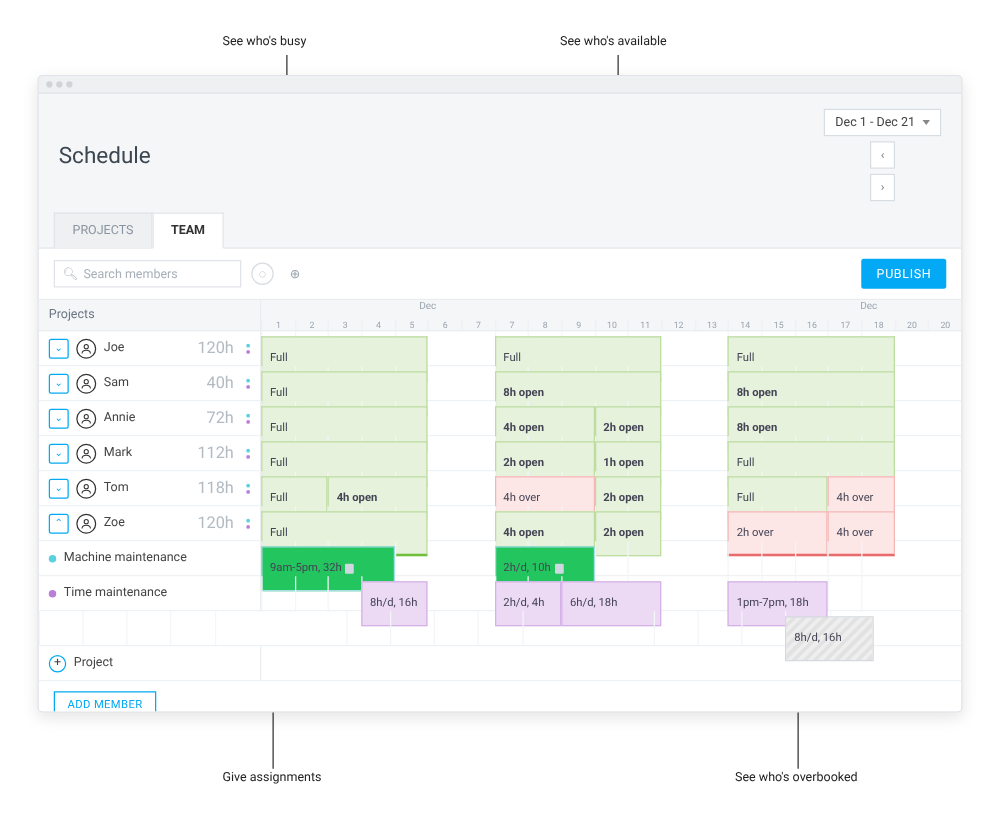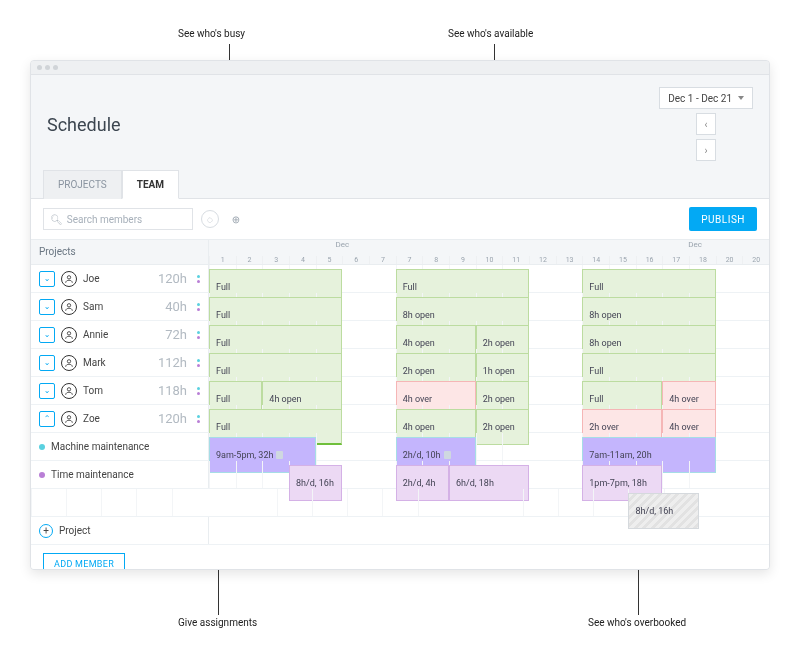--- a/index.html
+++ b/index.html
@@ -49,23 +49,23 @@
   
   .chev-box { width:16px; height:16px; border:1px solid #03a9f4; border-radius:2px; display:flex; align-items:center; justify-content:center; color:#03a9f4; font-size:8px;}
   .avatar { width:16px; height:16px; border:1.2px solid #333; border-radius:50%; display:flex; align-items:center; justify-content:center;}
   .avatar svg { width:10px; height:10px;}
   .hours { margin-left:auto; color:#b2bac2; font-size:13px;}
   .mini-dots { display:flex; flex-direction:column; gap:2px; margin-left:4px;}
   .mini-dots span{ width:3px;height:3px;border-radius:50%;}
   
   .bar { position:absolute; height:36px; top:4px; display:flex; align-items:center; font-size:9px; padding:0 6px; color:#445; white-space:nowrap; overflow:hidden;}
   .b-full  { background:#e6f2dc; border:1px solid #bcdca0; border-bottom:2px solid #6fbf3b;}
-  .b-open  { background:#e6f2dc; border:1px solid #bcdca0;}
+  .b-open  { background:#e6f2dc; border:1px solid #bcdca0;font-weight:bold;}
   .b-over  { background:#fde6e6; border:1px solid #f5b6b6; border-bottom:2px solid #e86a6a;}
-  .b-cyan  { background:#c4b5fd; border:1px solid #a6dde6;}
+  .b-cyan  { background:#22c55e; border:1px solid #a6dde6;}
   .b-purp  { background:#ecd9f4; border:1px solid #d4b1e6;}
   .b-gray  { background: repeating-linear-gradient(135deg,#eee,#eee 3px,#e2e2e2 3px,#e2e2e2 6px); border:1px solid #d5d9dd;}
   
   .dot-b { width:6px;height:6px;border-radius:50%; flex:none;}
   .proj-add { color:#03a9f4; display:flex; align-items:center; gap:6px;}
   .plus-circ { width:14px;height:14px;border:1.2px solid #03a9f4;border-radius:50%;display:flex;align-items:center;justify-content:center;font-size:10px;line-height:1;}
   .add-member { margin:8px 12px; border:1px solid #03a9f4; color:#03a9f4; background:#fff; font-size:9px; padding:5px 10px; letter-spacing:0.3px;}
   
   
   .callout { position:absolute; font-size:10px; color:#222;}
@@ -523,21 +523,20 @@
   </div>
               <div class="gap2"></div>
               <div class="week" style="flex:5">
     <div class="wk-bg">
                   <div></div>
                   <div></div>
                   <div></div>
                   <div></div>
                   <div></div>
                 </div>
-    <div class="bar b-cyan" style="left:0%;width:100%">7am-11am, 20h</div>
   </div>
               <div class="gap2"></div>
     </div>
   </div>
           <div class="row">
     <div class="rl">
       <span class="dot-b" style="background:#b97fd6"></span>
       <span>Time maintenance</span>
     </div>
     <div class="rr">

